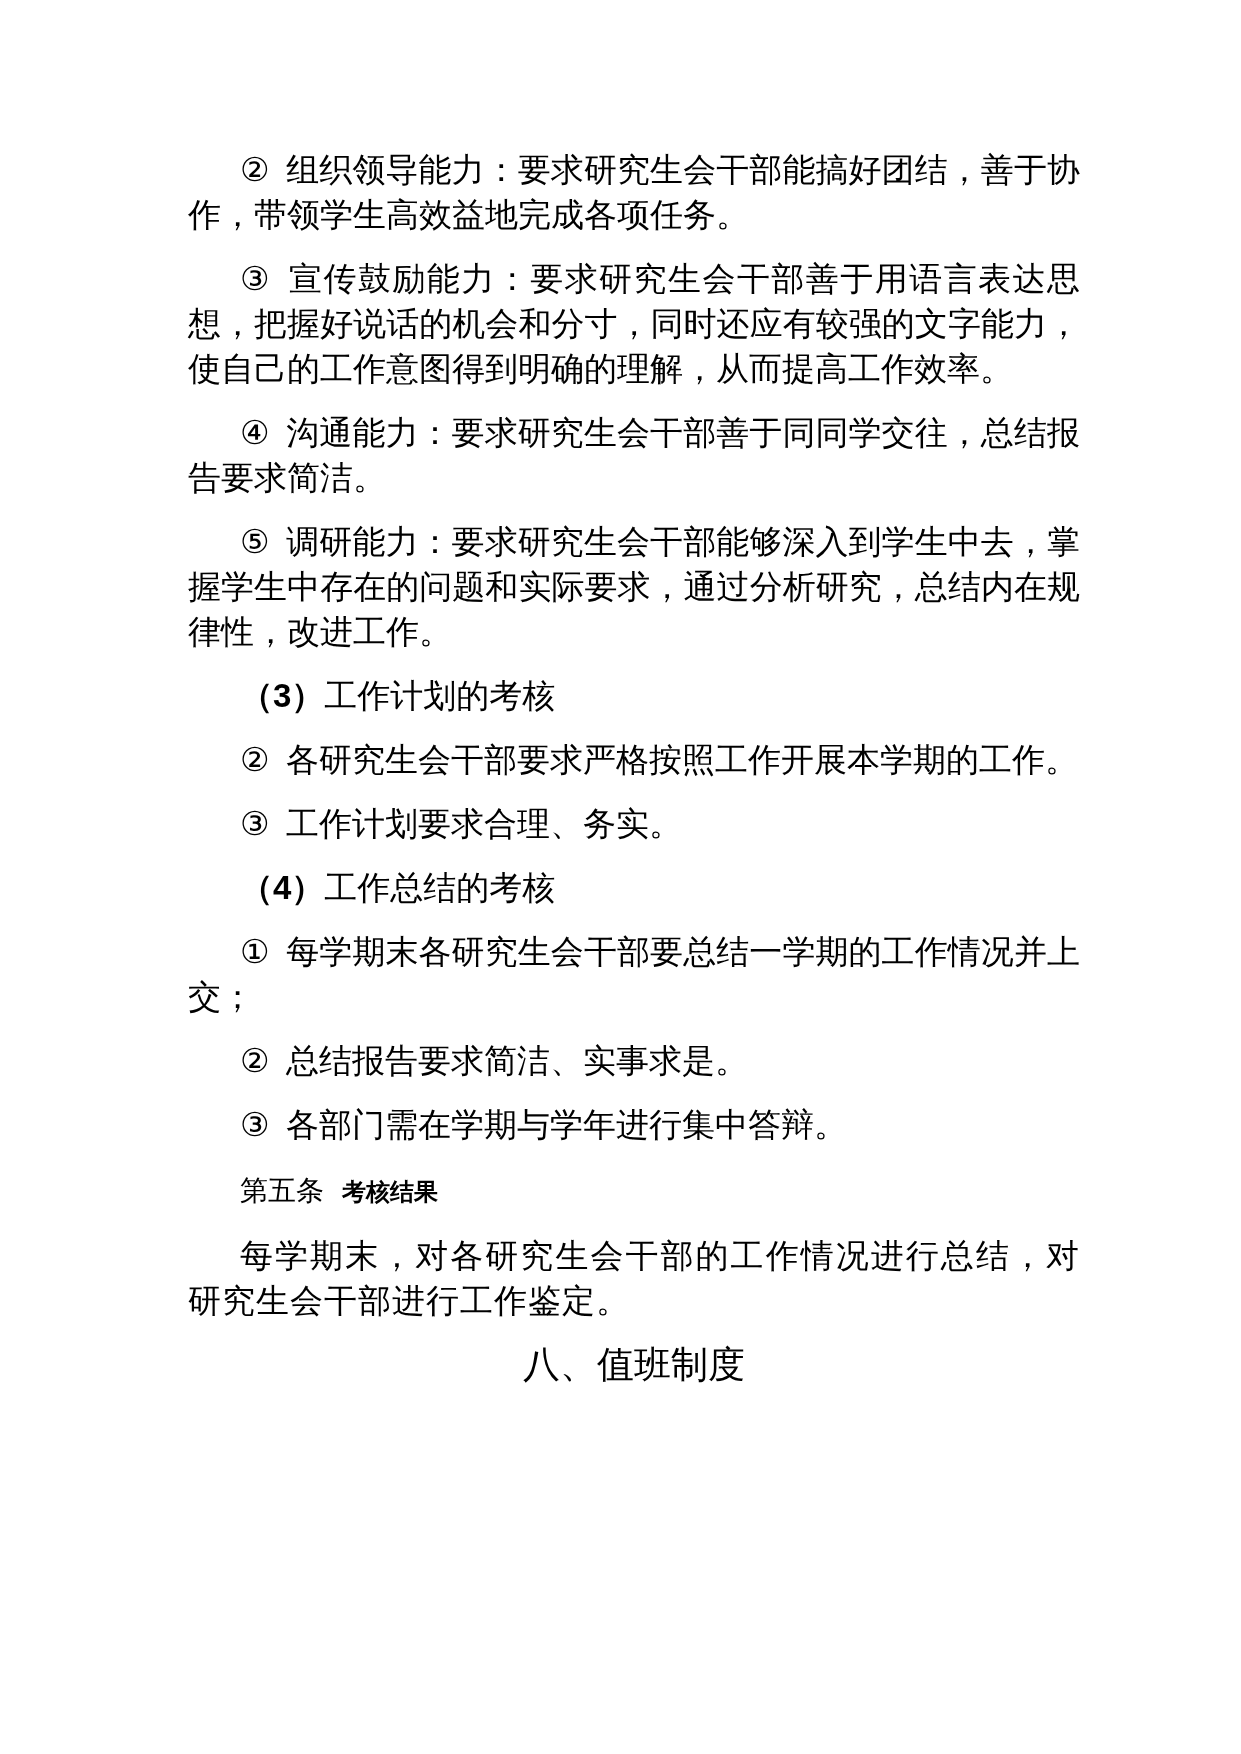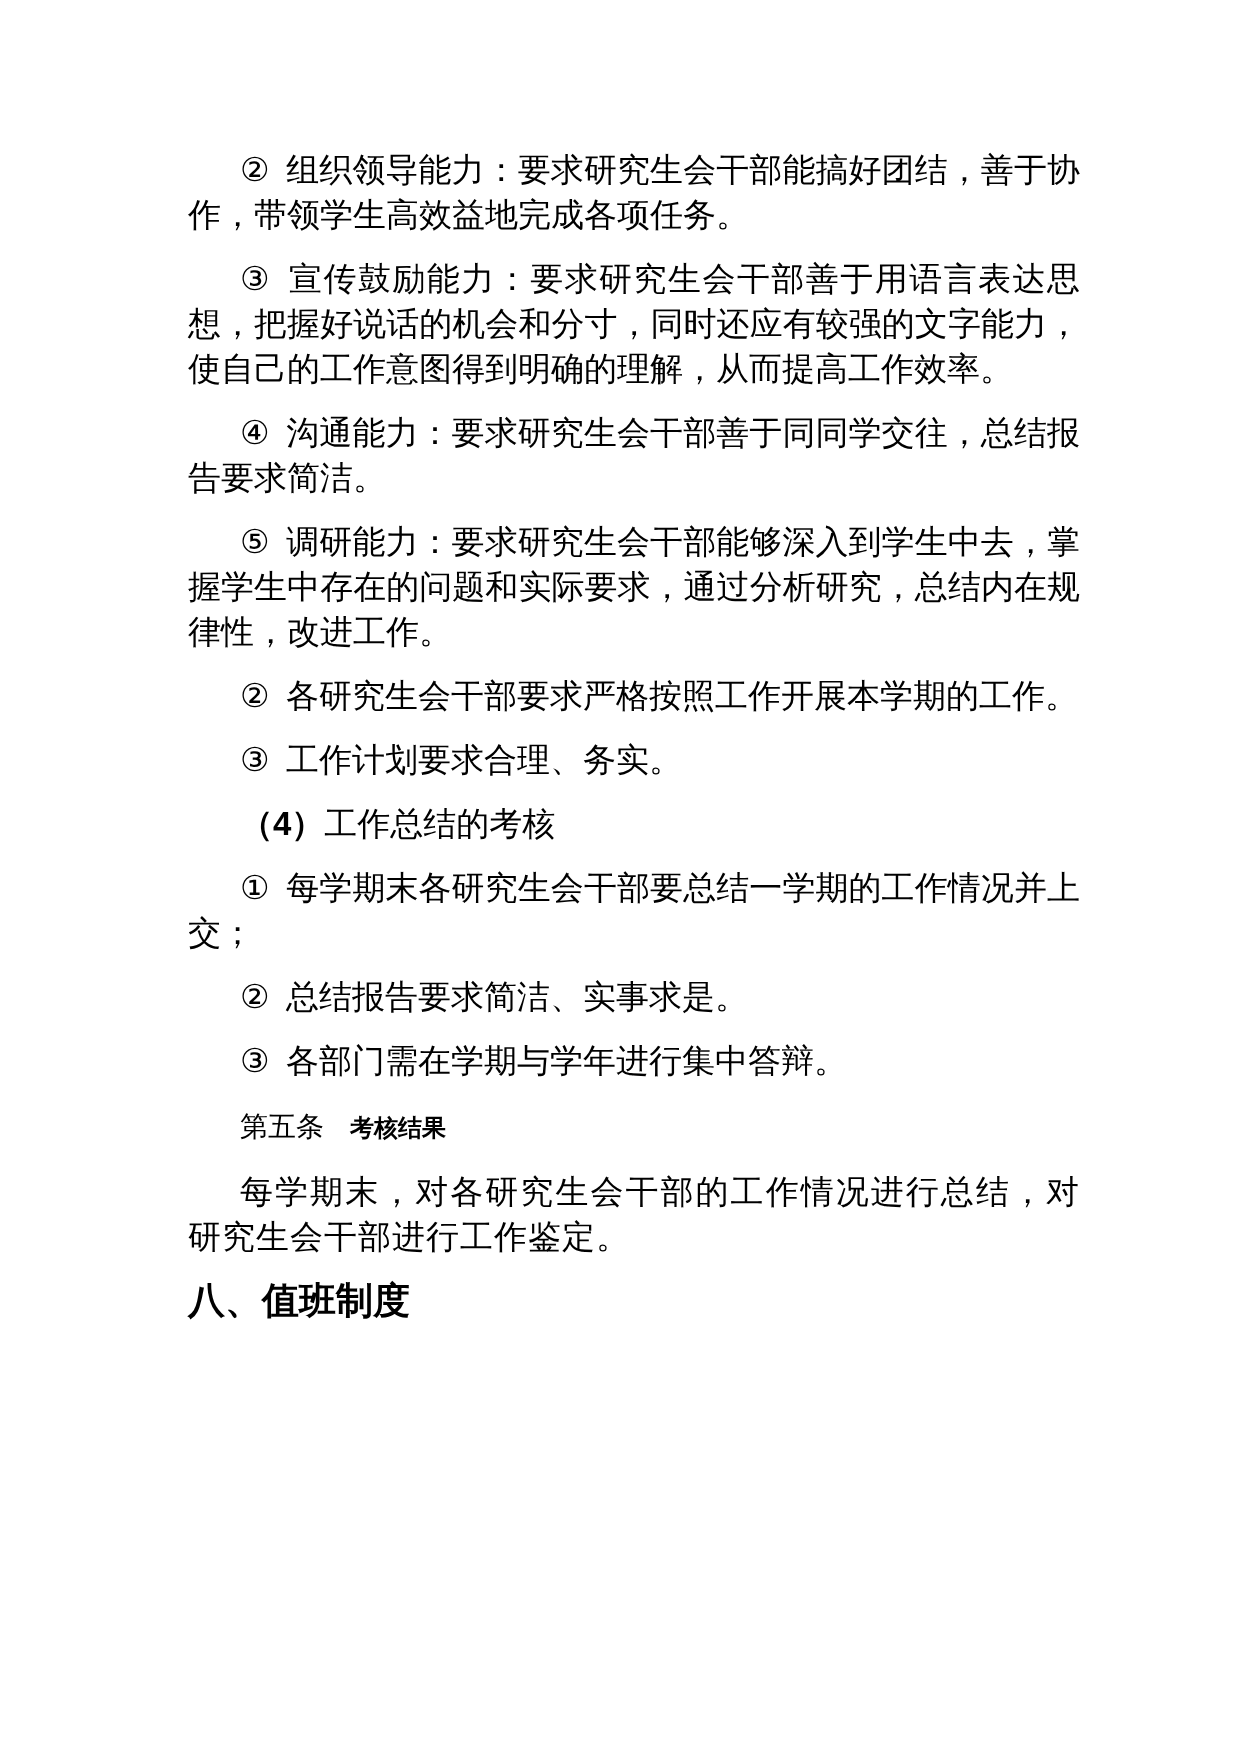--- a/index.html
+++ b/index.html
@@ -35,46 +35,48 @@
   }
   .spread {
     letter-spacing: 1px;
   }
   .num-heading .num {
     font-weight: 700;
   }
   .clause-heading .clause {
     font-family: "Liberation Serif", "DejaVu Serif", serif;
     font-size: 28px;
-    margin-right: 26px;
+    margin-right: 18px;
   }
   .clause-heading .clause-title {
     font-weight: 700;
     font-size: 24px;
   }
   .section-heading {
+    text-align: center;
     text-indent: 0 !important;
-    font-weight: 700;
+    font-weight: 400;
     font-size: 37px;
   }
 </style>
 </head>
 <body>
 
 <div class="page">
   <div class="content">
 
     <p class="item">② 组织领导能力：要求研究生会干部能搞好团结，善于协作，带领学生高效益地完成各项任务。</p>
 
     <p class="item">③ 宣传鼓励能力：要求研究生会干部善于用语言表达思想，把握好说话的机会和分寸，同时还应有较强的文字能力，使自己的工作意图得到明确的理解，从而提高工作效率。</p>
 
     <p class="item">④ 沟通能力：要求研究生会干部善于同同学交往，总结报告要求简洁。</p>
 
     <p class="item">⑤ 调研能力：要求研究生会干部能够深入到学生中去，掌握学生中存在的问题和实际要求，通过分析研究，总结内在规律性，改进工作。</p>
 
+    <p class="num-heading one-line"><span class="num">（3）</span><span>工作计划的考核</span></p>
 
 
     <p class="item one-line">② 各研究生会干部要求严格按照工作开展本学期的工作。</p>
 
     <p class="item one-line">③ 工作计划要求合理、务实。</p>
 
     <p class="num-heading one-line"><span class="num">（4）</span><span>工作总结的考核</span></p>
 
     <p class="item">① 每学期末各研究生会干部要总结一学期的工作情况并上交；</p>
 

